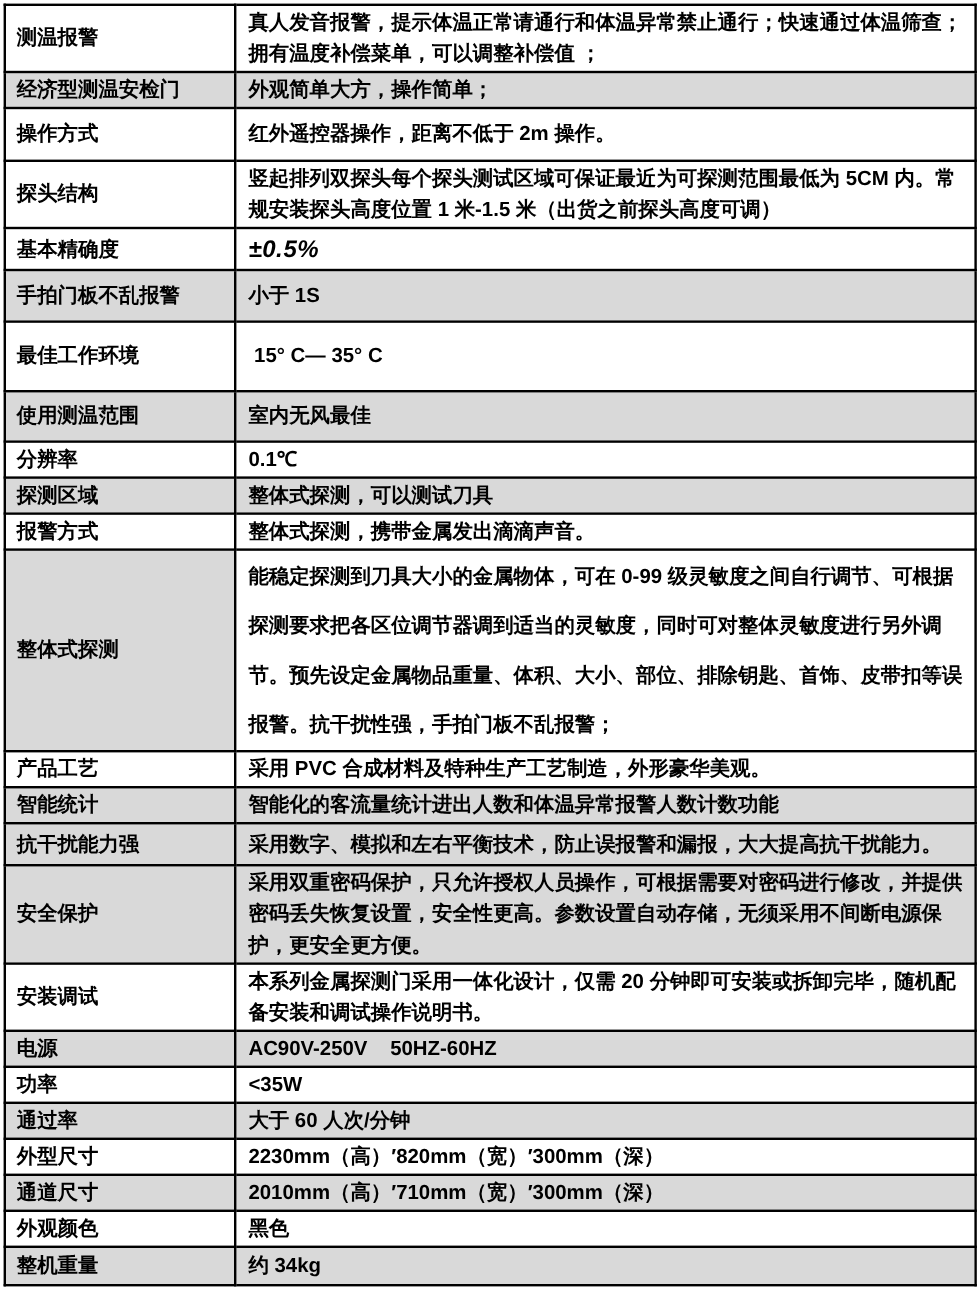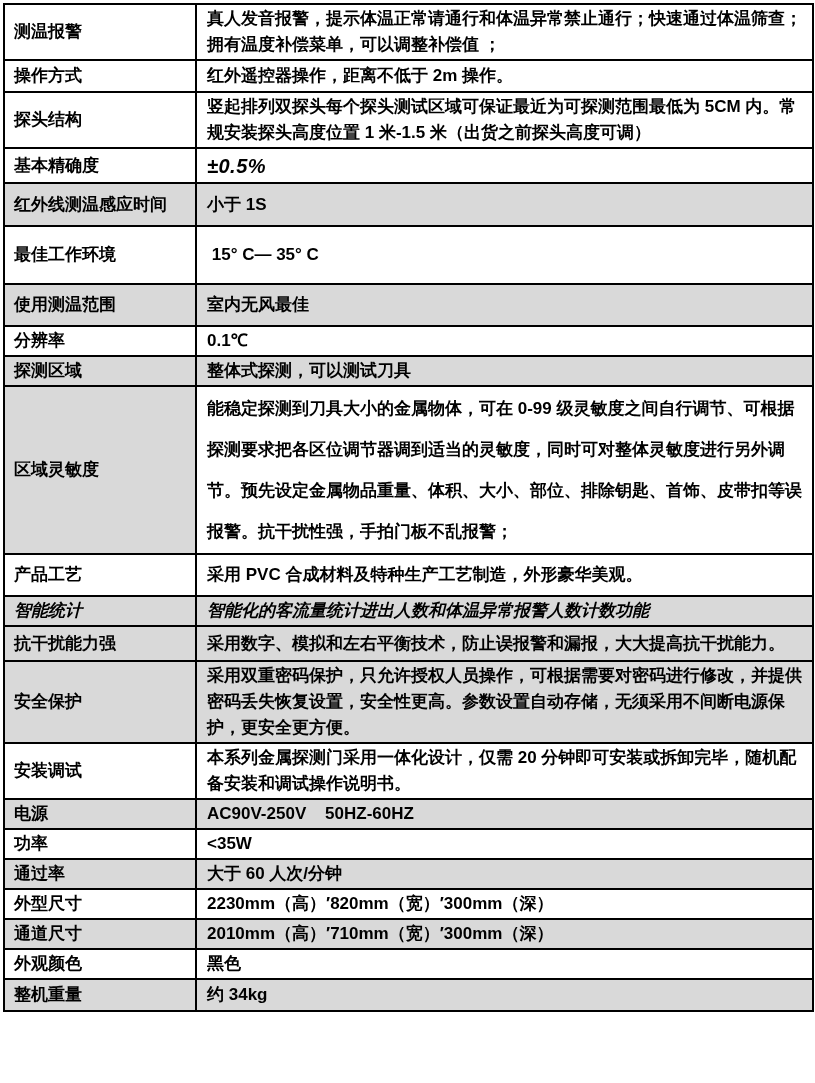--- a/index.html
+++ b/index.html
@@ -52,61 +52,69 @@
 <table class="spec-table">
   <colgroup>
     <col class="col-label">
     <col class="col-value">
   </colgroup>
   <tbody>
       <tr style="height: 54px;">
     <td class="label-cell"><span>测温报警</span></td>
     <td class="value-cell"><span>真人发音报警，提示体温正常请通行和体温异常禁止通行；快速通过体温筛查；拥有温度补偿菜单，可以调整补偿值 ；</span></td>
   </tr>
-      <tr style="height: 32px;">
+      <tr style="height: 30px;">
+    <td class="label-cell shaded"><span>经济型测温安检门</span></td>
+    <td class="value-cell shaded"><span>外观简单大方，操作简单；</span></td>
+  </tr>
+      <tr style="height: 44px;">
     <td class="label-cell"><span>操作方式</span></td>
     <td class="value-cell"><span>红外遥控器操作，距离不低于 2m 操作。</span></td>
   </tr>
       <tr style="height: 55px;">
     <td class="label-cell"><span>探头结构</span></td>
     <td class="value-cell"><span>竖起排列双探头每个探头测试区域可保证最近为可探测范围最低为 5CM 内。常规安装探头高度位置 1 米-1.5 米（出货之前探头高度可调）</span></td>
   </tr>
       <tr style="height: 35px;">
     <td class="label-cell"><span>基本精确度</span></td>
     <td class="value-cell big-value"><span>±0.5%</span></td>
   </tr>
       <tr style="height: 43px;">
-    <td class="label-cell shaded"><span>红外线测温感应时间</span></td>
+    <td class="label-cell shaded"><span>手拍门板不乱报警</span></td>
     <td class="value-cell shaded"><span>小于 1S</span></td>
   </tr>
       <tr style="height: 58px;">
     <td class="label-cell"><span>最佳工作环境</span></td>
     <td class="value-cell"><span> 15° C— 35° C</span></td>
   </tr>
       <tr style="height: 42px;">
     <td class="label-cell shaded"><span>使用测温范围</span></td>
     <td class="value-cell shaded"><span>室内无风最佳</span></td>
   </tr>
       <tr style="height: 24px;">
     <td class="label-cell"><span>分辨率</span></td>
     <td class="value-cell"><span>0.1℃</span></td>
   </tr>
       <tr style="height: 28px;">
     <td class="label-cell shaded"><span>探测区域</span></td>
     <td class="value-cell shaded"><span>整体式探测，可以测试刀具</span></td>
   </tr>
+      <tr style="height: 28px;">
+    <td class="label-cell"><span>报警方式</span></td>
+    <td class="value-cell"><span>整体式探测，携带金属发出滴滴声音。</span></td>
+  </tr>
       <tr style="height: 165px;">
-    <td class="label-cell shaded"><span>区域灵敏度</span></td>
+    <td class="label-cell shaded"><span>整体式探测</span></td>
     <td class="value-cell wide-spacing"><span>能稳定探测到刀具大小的金属物体，可在 0-99 级灵敏度之间自行调节、可根据探测要求把各区位调节器调到适当的灵敏度，同时可对整体灵敏度进行另外调节。预先设定金属物品重量、体积、大小、部位、排除钥匙、首饰、皮带扣等误报警。抗干扰性强，手拍门板不乱报警；</span></td>
   </tr>
-      <tr style="height: 42px;">
+      <tr style="height: 30px;">
     <td class="label-cell"><span>产品工艺</span></td>
     <td class="value-cell"><span>采用 PVC 合成材料及特种生产工艺制造，外形豪华美观。</span></td>
   </tr>
-      <tr style="height: 28px; font-style: italic;">
+      <tr style="height: 28px;">
     <td class="label-cell shaded"><span>智能统计</span></td>
     <td class="value-cell shaded"><span>智能化的客流量统计进出人数和体温异常报警人数计数功能</span></td>
   </tr>
       <tr style="height: 35px; padding-left: 46px;">
     <td class="label-cell shaded"><span>抗干扰能力强</span></td>
     <td class="value-cell shaded"><span>采用数字、模拟和左右平衡技术，防止误报警和漏报，大大提高抗干扰能力。</span></td>
   </tr>
       <tr style="height: 80px;">
     <td class="label-cell shaded"><span>安全保护</span></td>
     <td class="value-cell shaded"><span>采用双重密码保护，只允许授权人员操作，可根据需要对密码进行修改，并提供密码丢失恢复设置，安全性更高。参数设置自动存储，无须采用不间断电源保护，更安全更方便。</span></td>

